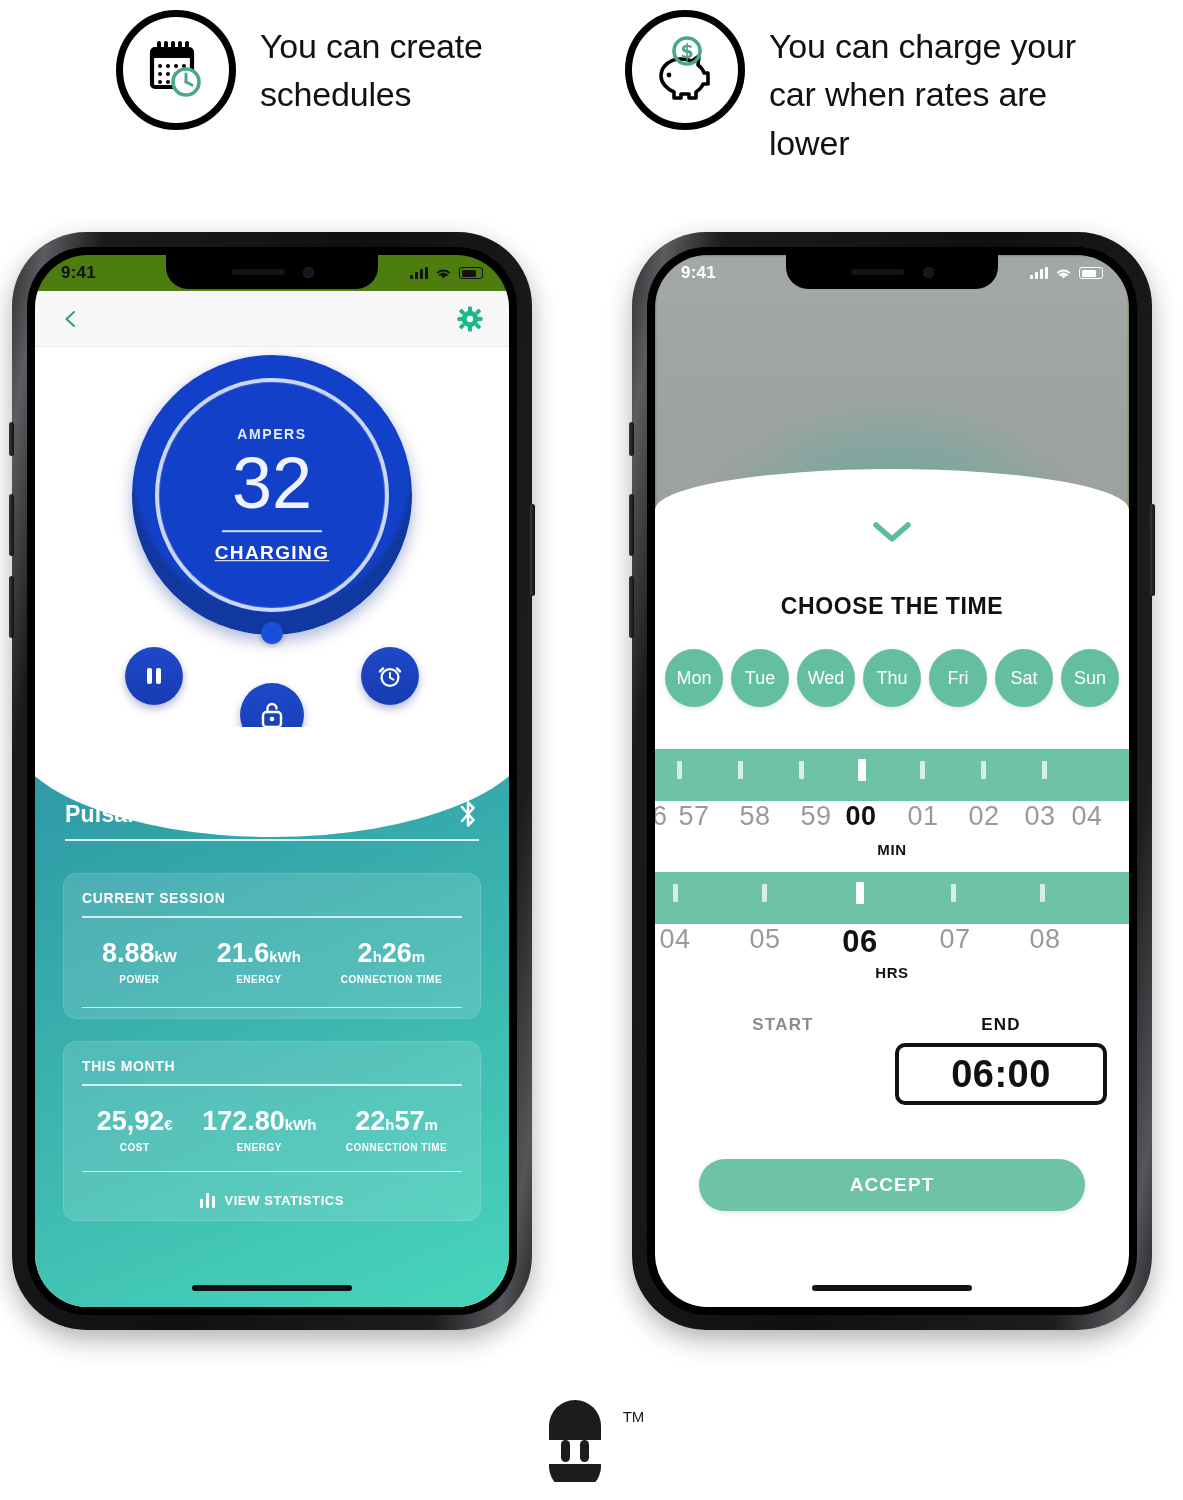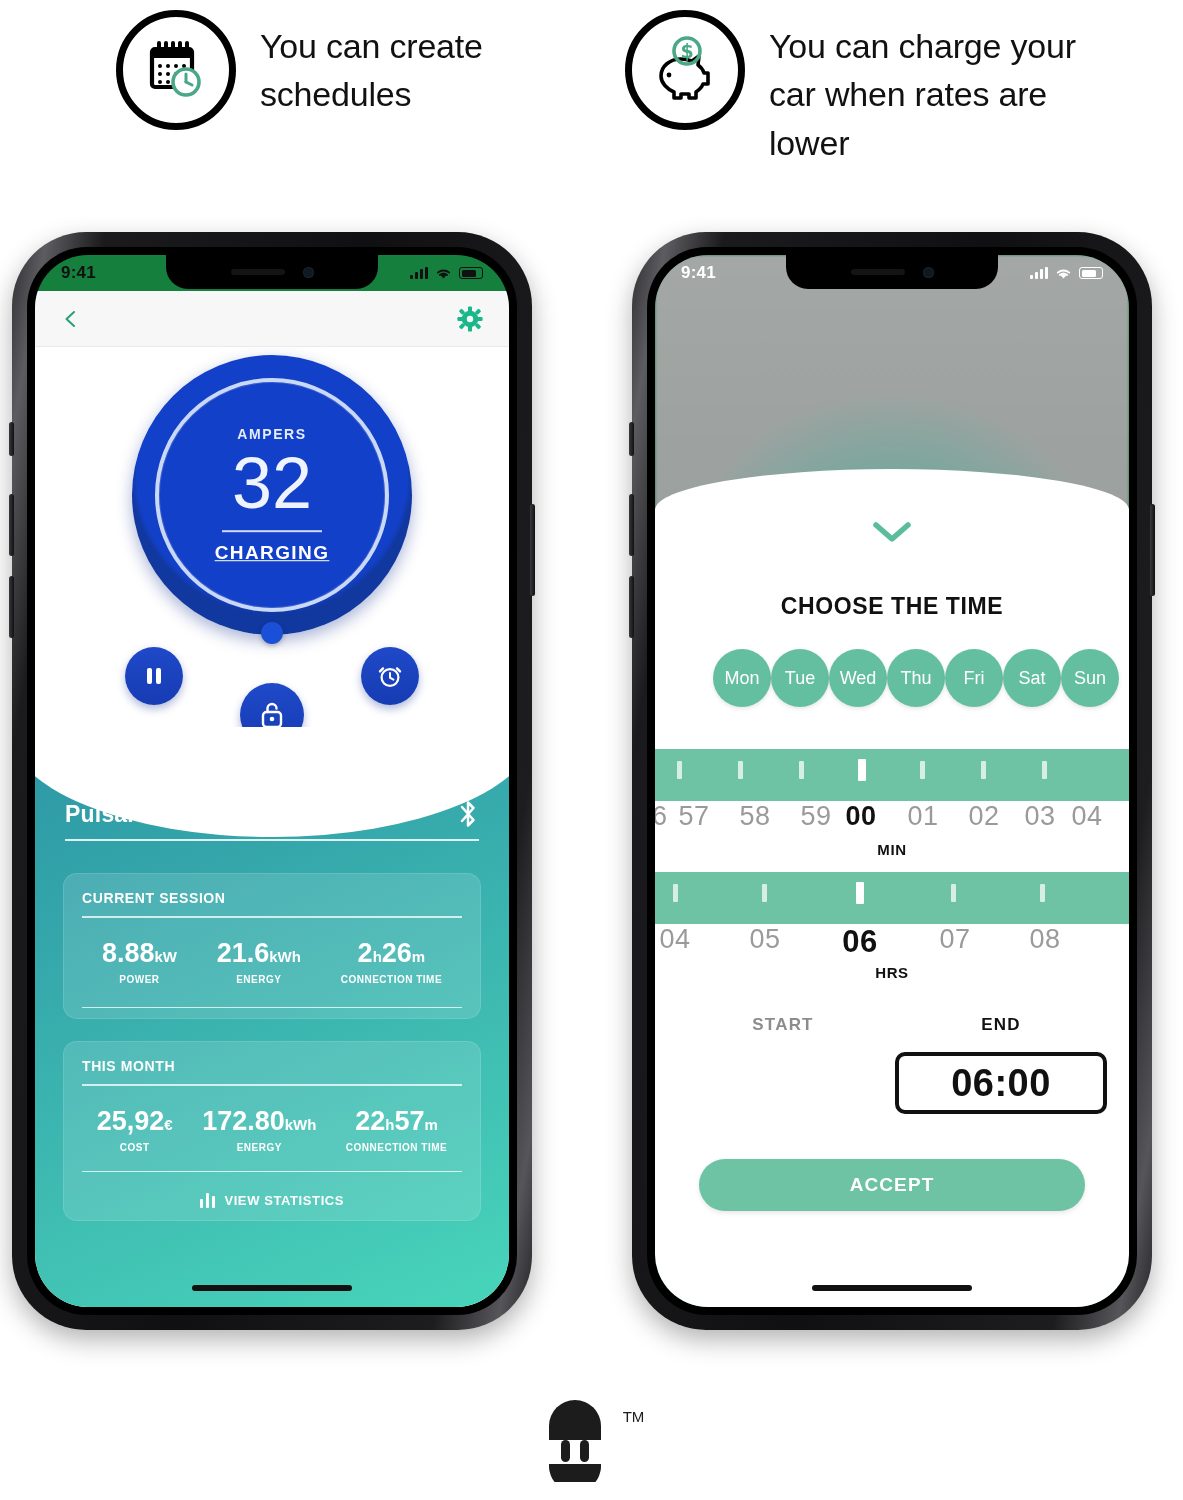--- a/index.html
+++ b/index.html
@@ -42,21 +42,21 @@
     border-radius:60px;
     background:#000;
     padding:8px;
     position:relative;
   }
   .screen {
     width:100%; height:100%;
     border-radius:53px;
     overflow:hidden;
     position:relative;
-    background:#15803d;
+    background:#4d7c0f;
   }
   .phone-left  { left:12px;  top:232px; width:520px; height:1098px; }
   .phone-right { left:632px; top:232px; width:520px; height:1098px; }
 
   
   .btn-side { position:absolute; background:linear-gradient(90deg,#3a3a3d,#101012); border-radius:3px; }
   .bs-l1 { left:-3px; top:190px;  width:5px; height:34px; }
   .bs-l2 { left:-3px; top:262px;  width:5px; height:62px; }
   .bs-l3 { left:-3px; top:344px;  width:5px; height:62px; }
   .bs-r1 { right:-3px; top:272px; width:5px; height:92px; }
@@ -195,21 +195,21 @@
   }
   .r-sheet {
     position:absolute; left:0; bottom:0; width:100%; height:838px;
     background:#fff; border-top-left-radius:56% 46px; border-top-right-radius:56% 46px;
   }
   .r-chevron { position:absolute; left:50%; transform:translateX(-50%); top:50px; }
   .r-title {
     position:absolute; left:0; right:0; top:124px; text-align:center;
     font-size:23px; font-weight:bold; letter-spacing:0.6px; color:#111;
   }
-  .days { position:absolute; left:10px; right:10px; top:180px; display:flex; justify-content:flex-end; }
+  .days { position:absolute; left:10px; right:10px; top:180px; display:flex; justify-content:space-between; }
   .day {
     width:58px; height:58px; border-radius:50%;
     background:#64bfa0; color:#fff; font-size:18px;
     display:flex; align-items:center; justify-content:center;
     box-shadow:0 2px 4px rgba(0,0,0,0.10);
   }
 
   .wheel { position:absolute; left:0; width:100%; }
   .wheel-bar { height:52px; background:#6dc3a4; position:relative; }
   .wheel-bar i {
@@ -225,21 +225,21 @@
   .wheel-nums span.sel { color:#111; font-weight:bold; }
   .wheel-unit {
     position:absolute; left:0; right:0; top:40px; text-align:center;
     font-size:15px; font-weight:bold; color:#111; letter-spacing:0.6px;
   }
   .wheel-min { top:280px; }
   .wheel-hrs { top:403px; }
 
   .se-row { position:absolute; left:22px; right:22px; top:546px; display:flex; justify-content:space-between; }
   .se-col { width:212px; text-align:center; }
-  .se-lab { font-size:17px; font-weight:bold; letter-spacing:1.2px; color:#8c8c8c; margin-bottom:17px; }
+  .se-lab { font-size:17px; font-weight:bold; letter-spacing:1.2px; color:#8c8c8c; margin-bottom:8px; }
   .se-lab.on { color:#111; }
   .se-box {
     height:62px; border-radius:10px; border:2px solid #c4c4c4; background:#fff;
     display:flex; align-items:center; justify-content:center;
     font-size:38px; font-weight:bold; color:#9b9b9b; letter-spacing:0.5px;
   }
   .se-box.on { border:4px solid #111; color:#111; }
   .accept {
     position:absolute; left:44px; right:44px; top:690px; height:52px;
     background:#6dc3a4; border-radius:26px;

